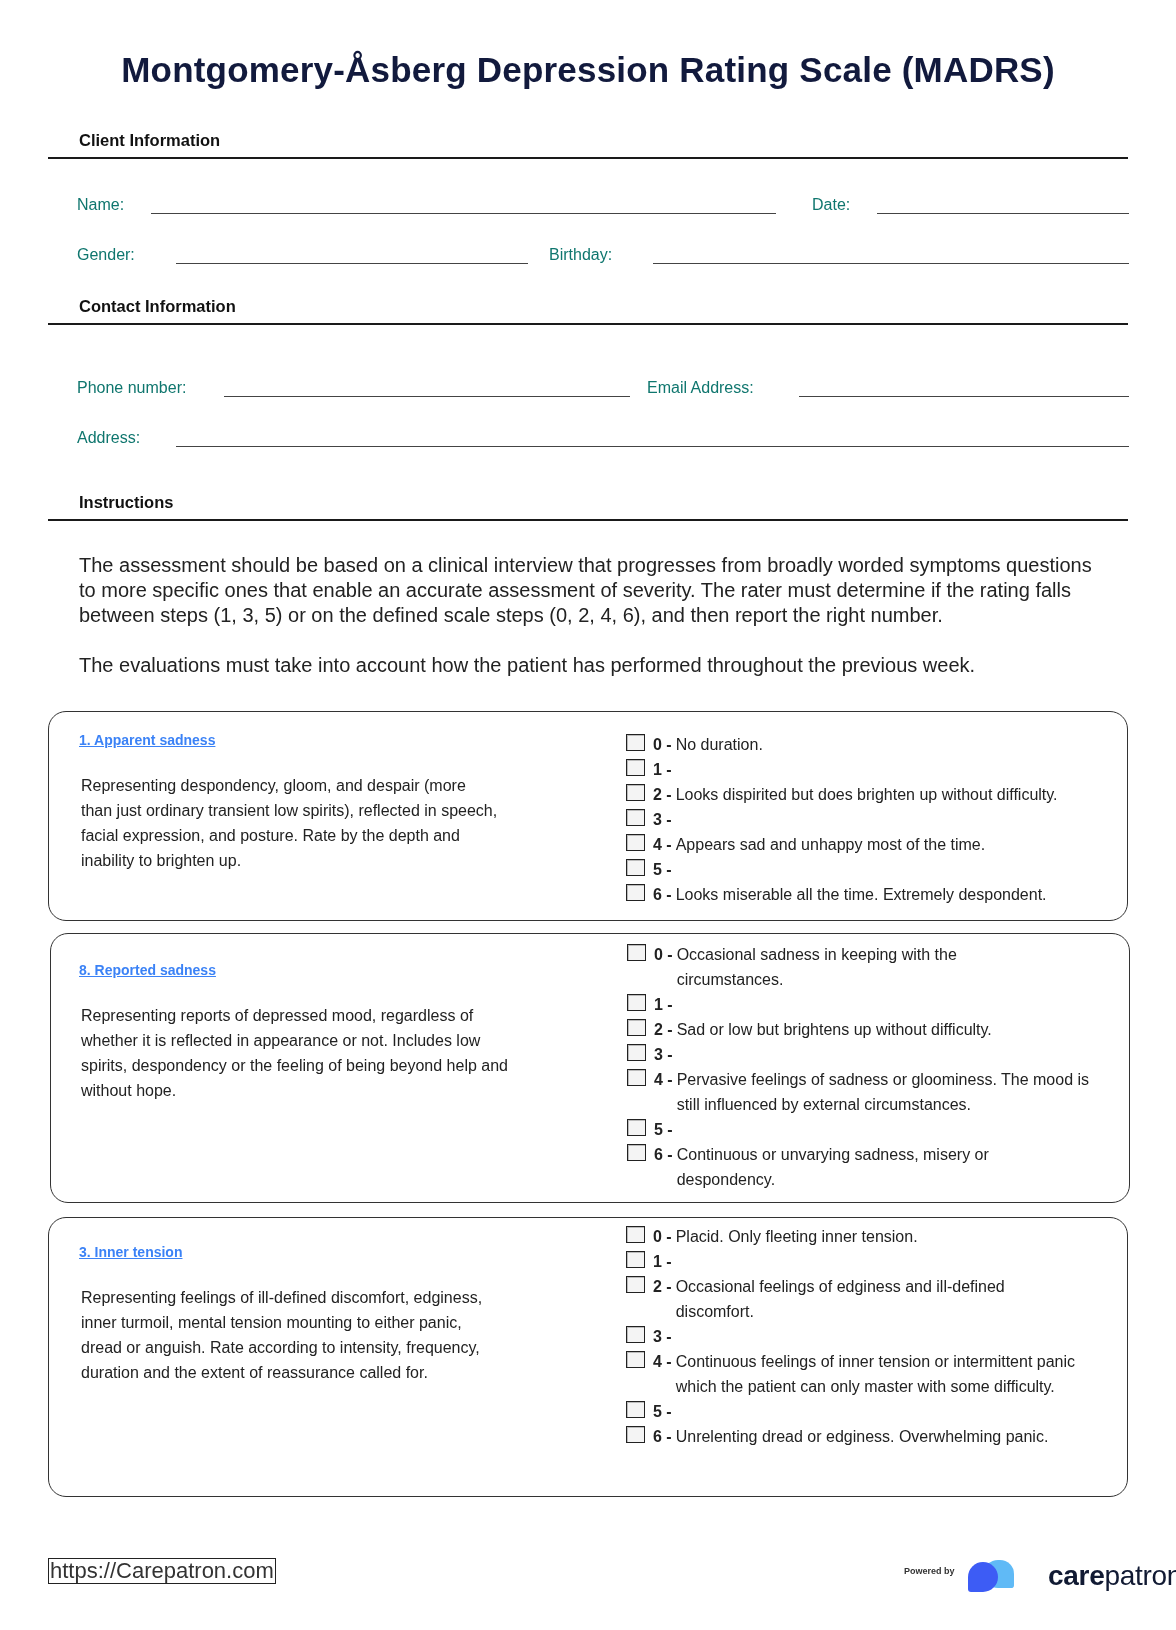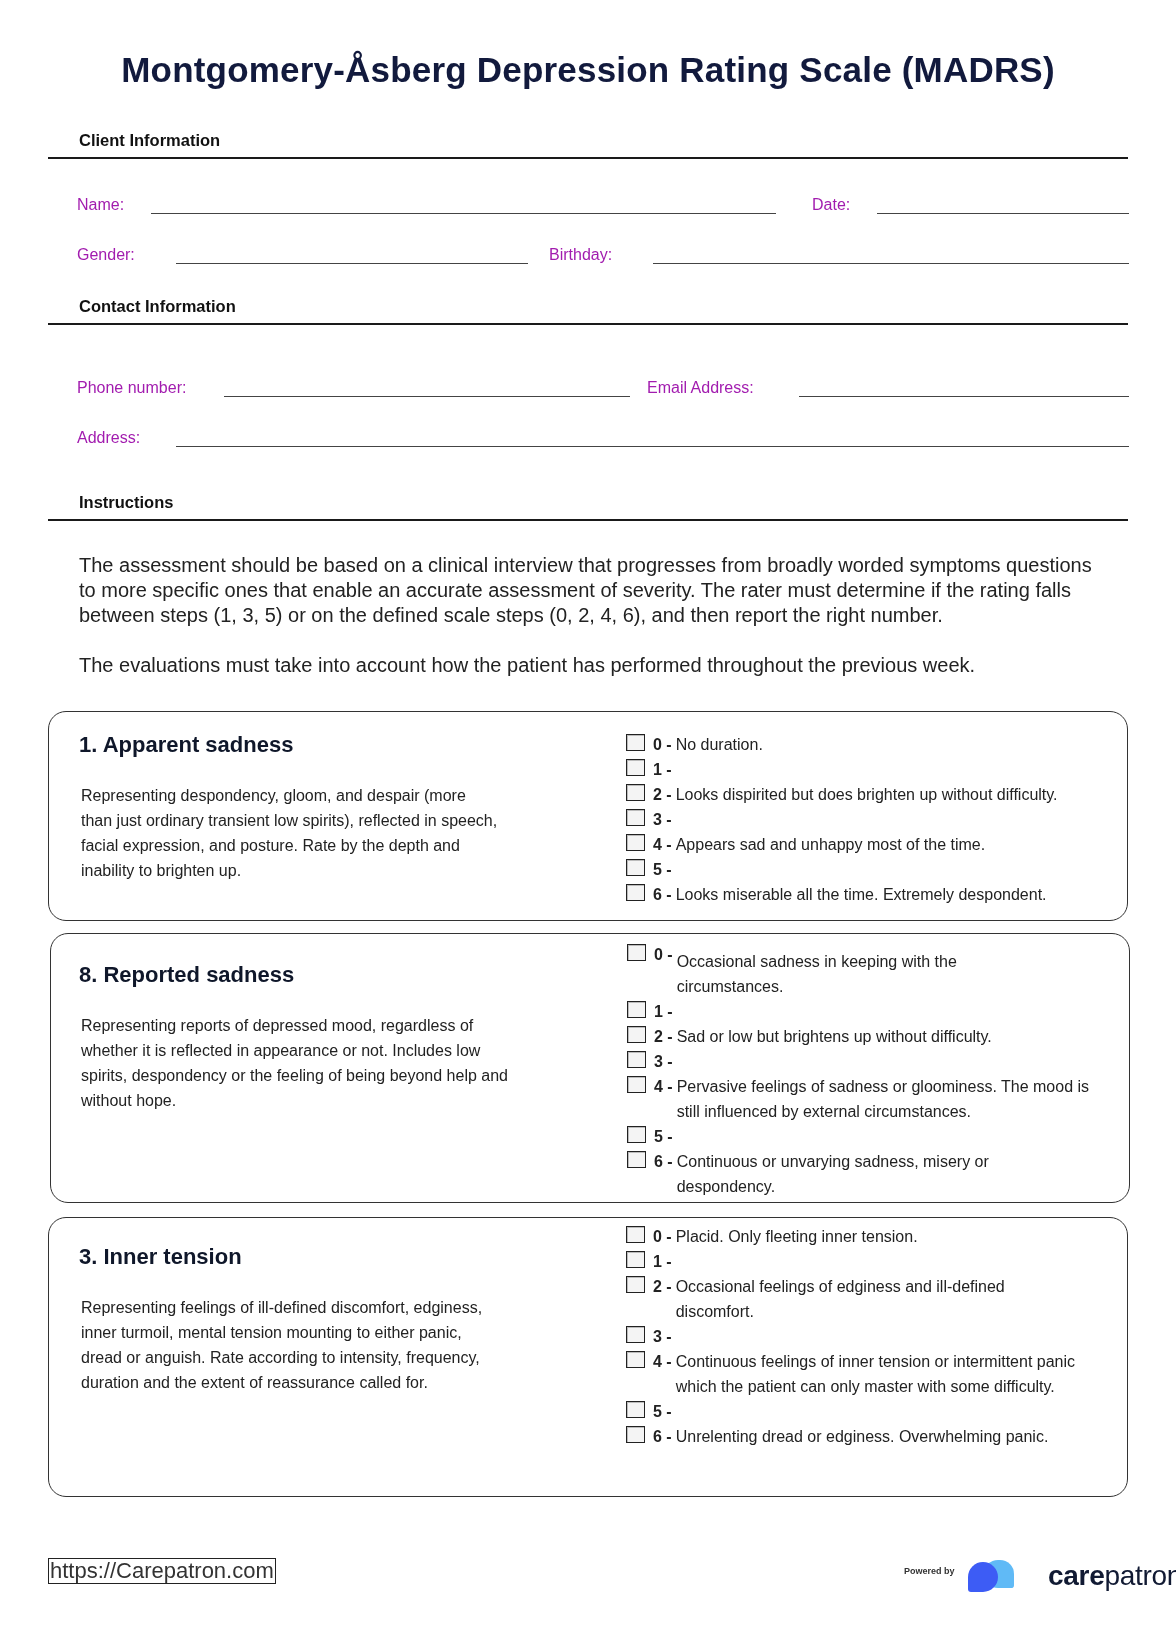--- a/index.html
+++ b/index.html
@@ -13,31 +13,31 @@
   }
 
   .section-head {
     position: absolute; left: 48px; width: 1080px;
     border-bottom: 2px solid #1a1a1a; padding-left: 31px; padding-bottom: 7px;
     font-size: 16.5px; font-weight: bold; color: #111;
   }
 
   .field-row { position: absolute; left: 77px; right: 48px; height: 24px; }
   .field { position: absolute; top: 0; display: flex; align-items: flex-end; height: 24px; }
-  .field-label { font-size: 16px; color: #a21caf; white-space: nowrap; }
+  .field-label { font-size: 16px; color: #0f766e; white-space: nowrap; }
   .field-line { position: absolute; bottom: 0; border-bottom: 1.3px solid #444; height: 1px; }
 
   .instr { position: absolute; left: 79px; width: 1020px; font-size: 20px; line-height: 25px; color: #222; }
 
   .item-box {
     position: absolute; left: 48px; width: 1080px;
     border: 1.6px solid #333; border-radius: 18px;
   }
   .item-left { position: absolute; left: 30px; top: 20px; width: 470px; }
-  .item-title { font-size: 22px; font-weight: bold; color: #0f172a; }
+  .item-title { font-size: 14px; font-weight: bold; color: #3b82f6; text-decoration: underline; }
   .item-desc { margin-top: 25px; font-size: 16px; line-height: 25px; color: #222; padding-left: 2px; }
 
   .item-right { position: absolute; left: 577px; top: 20px; width: 500px; }
   .opt { display: flex; align-items: flex-start; font-size: 16px; line-height: 25px; color: #222; }
   .cb {
     flex: 0 0 auto; width: 19px; height: 17px; margin-top: 2px; margin-right: 8px;
     border: 1.8px solid #222; background: #f4f4f4; box-shadow: inset 1px 1px 0 #bbb;
   }
   .opt-num { font-weight: bold; margin-right: 4px; white-space: nowrap; }
   .opt-text { flex: 1 1 auto; }
@@ -154,21 +154,21 @@
 
 <div class="item-box" style="top:933px; height:270px; left:50px;">
   <div class="item-left" style="left:28px;">
     <div class="item-title" style="margin-top:8px;">8. Reported sadness</div>
     <div class="item-desc" style="width:440px;">Representing reports of depressed mood, regardless of whether it is reflected in appearance or not. Includes low spirits, despondency or the feeling of being beyond help and without hope.</div>
   </div>
   <div class="item-right" style="top:8px; left:576px; width:470px;">
     <div class="opt">
         <span class="cb"></span>
         <span class="opt-num">0 -</span>
-        <span class="opt-text" style="max-width:360px;margin-top:7px;">Occasional sadness in keeping with the circumstances.</span>
+        <span class="opt-text" style="max-width:360px;">Occasional sadness in keeping with the circumstances.</span>
       </div>
     <div class="opt">
         <span class="cb"></span>
         <span class="opt-num">1 -</span>
         <span class="opt-text"></span>
       </div>
     <div class="opt">
         <span class="cb"></span>
         <span class="opt-num">2 -</span>
         <span class="opt-text">Sad or low but brightens up without difficulty.</span>

